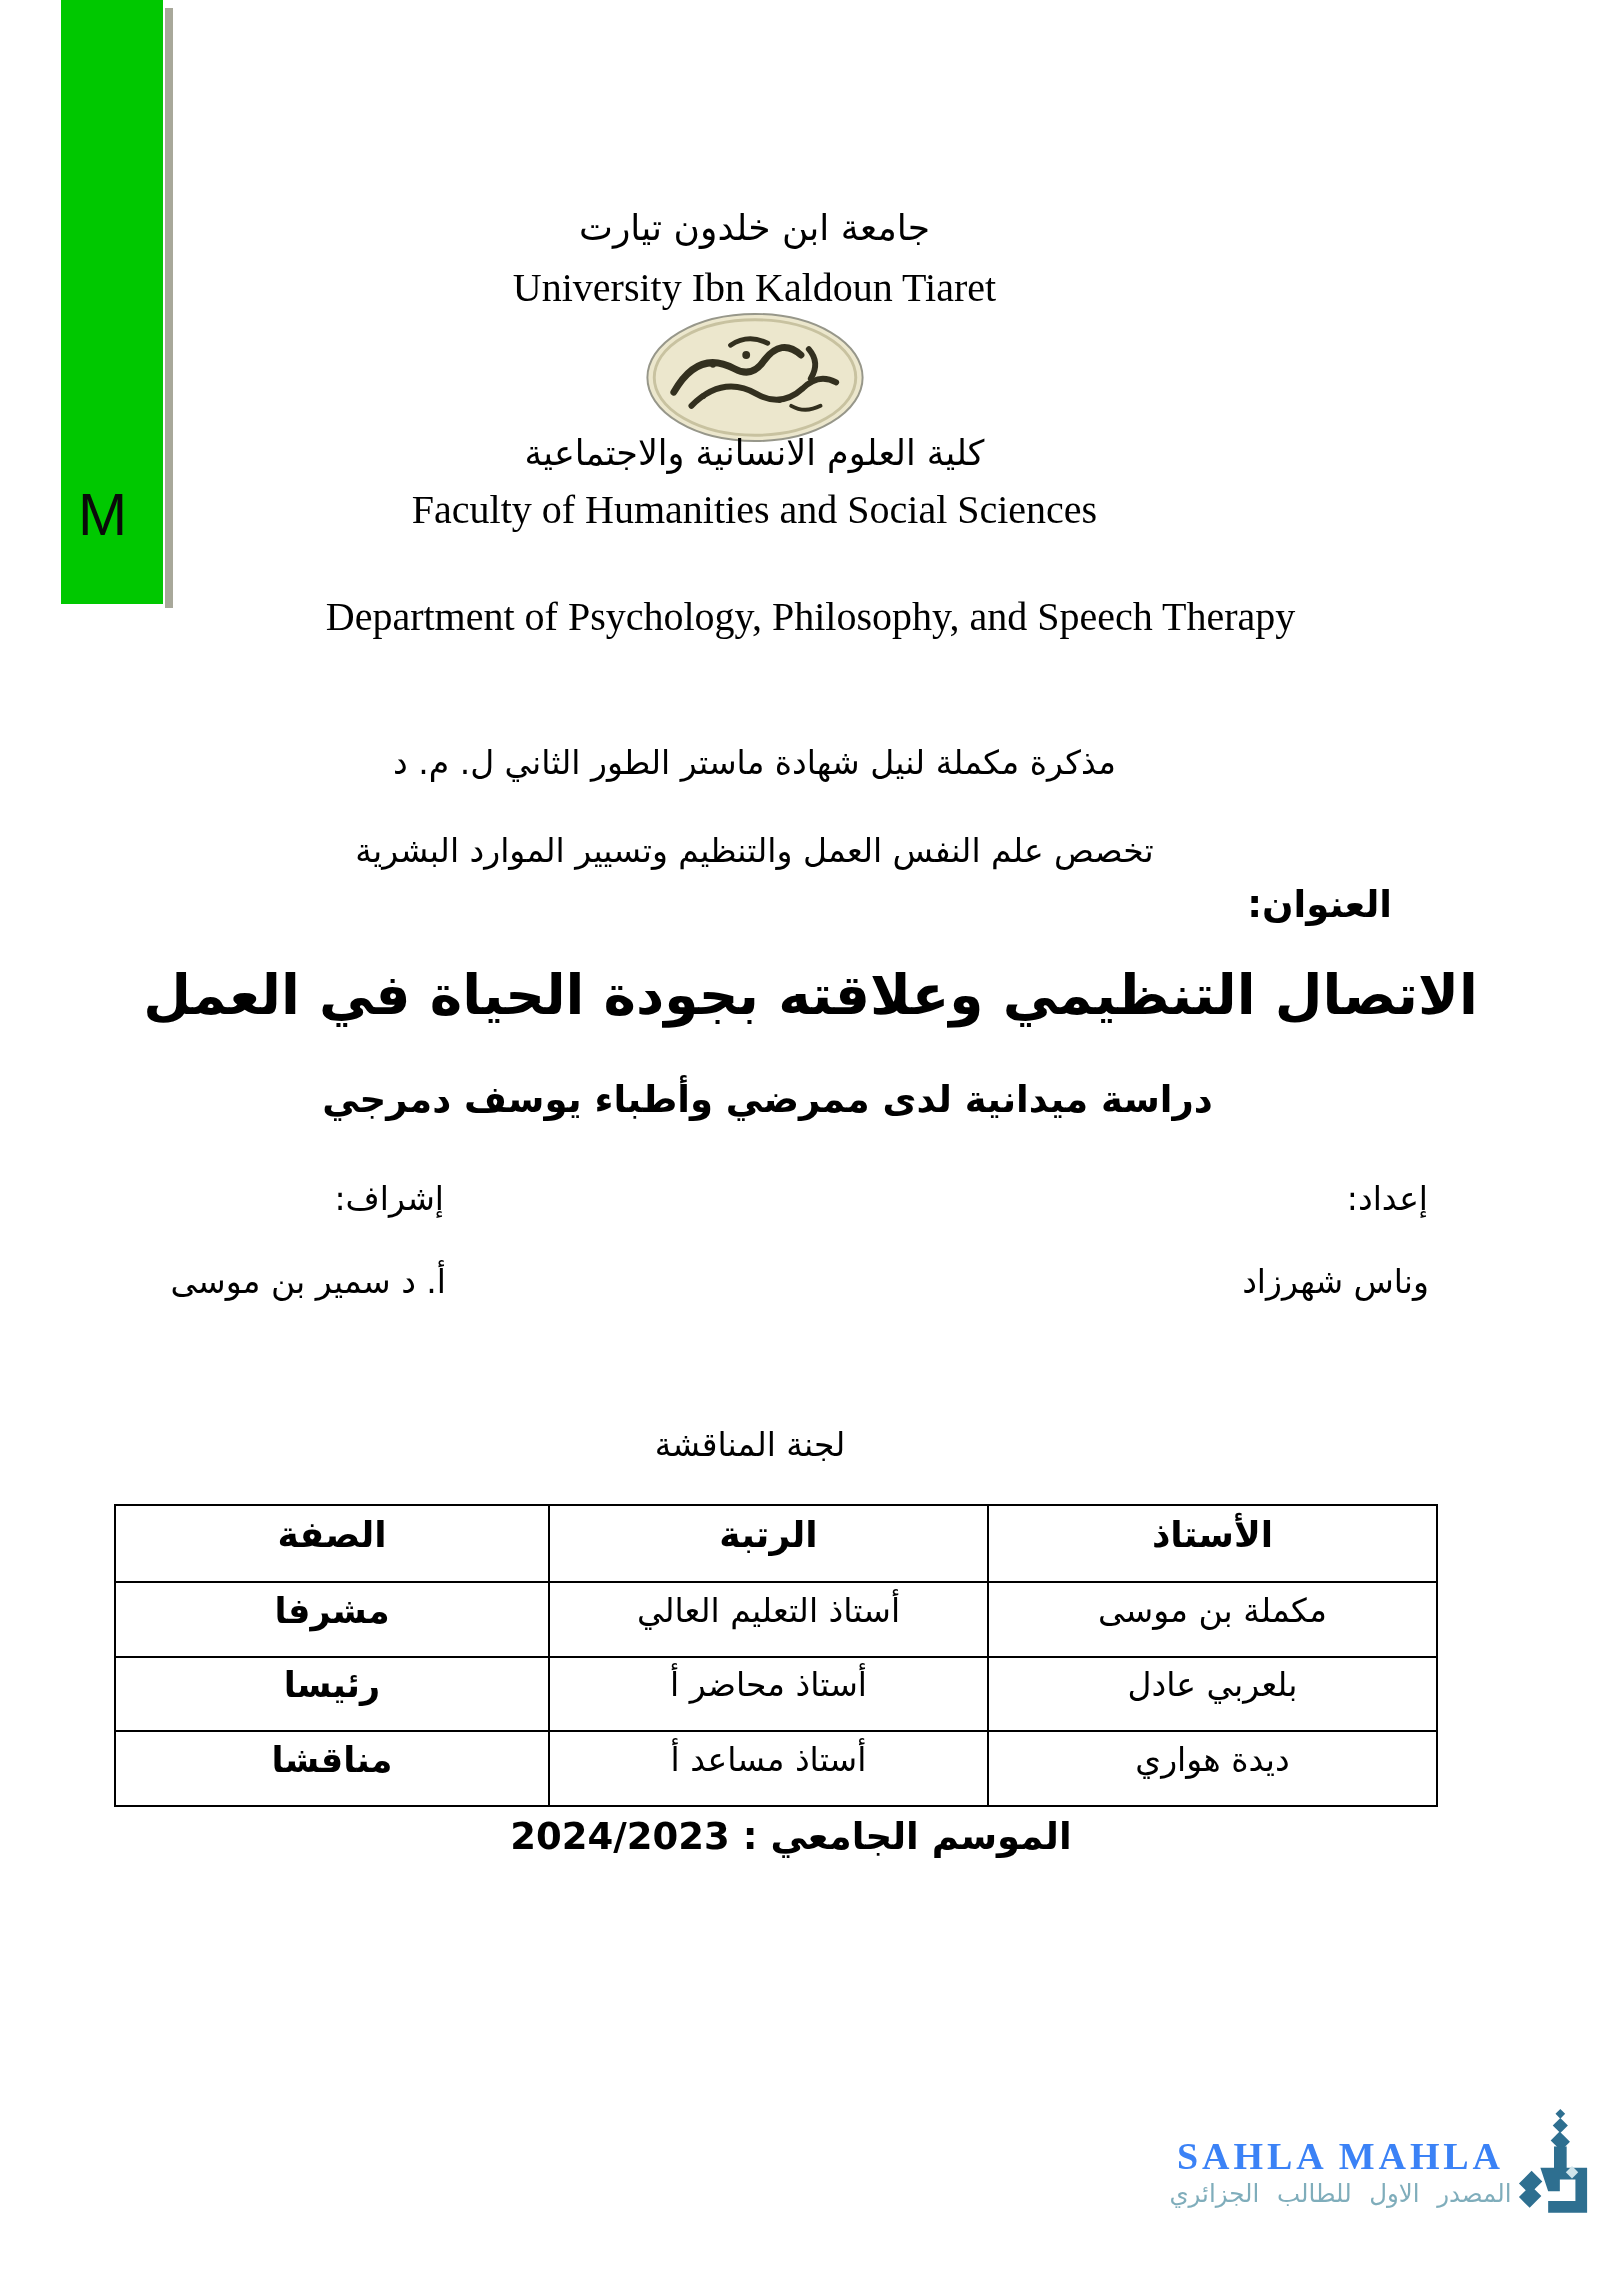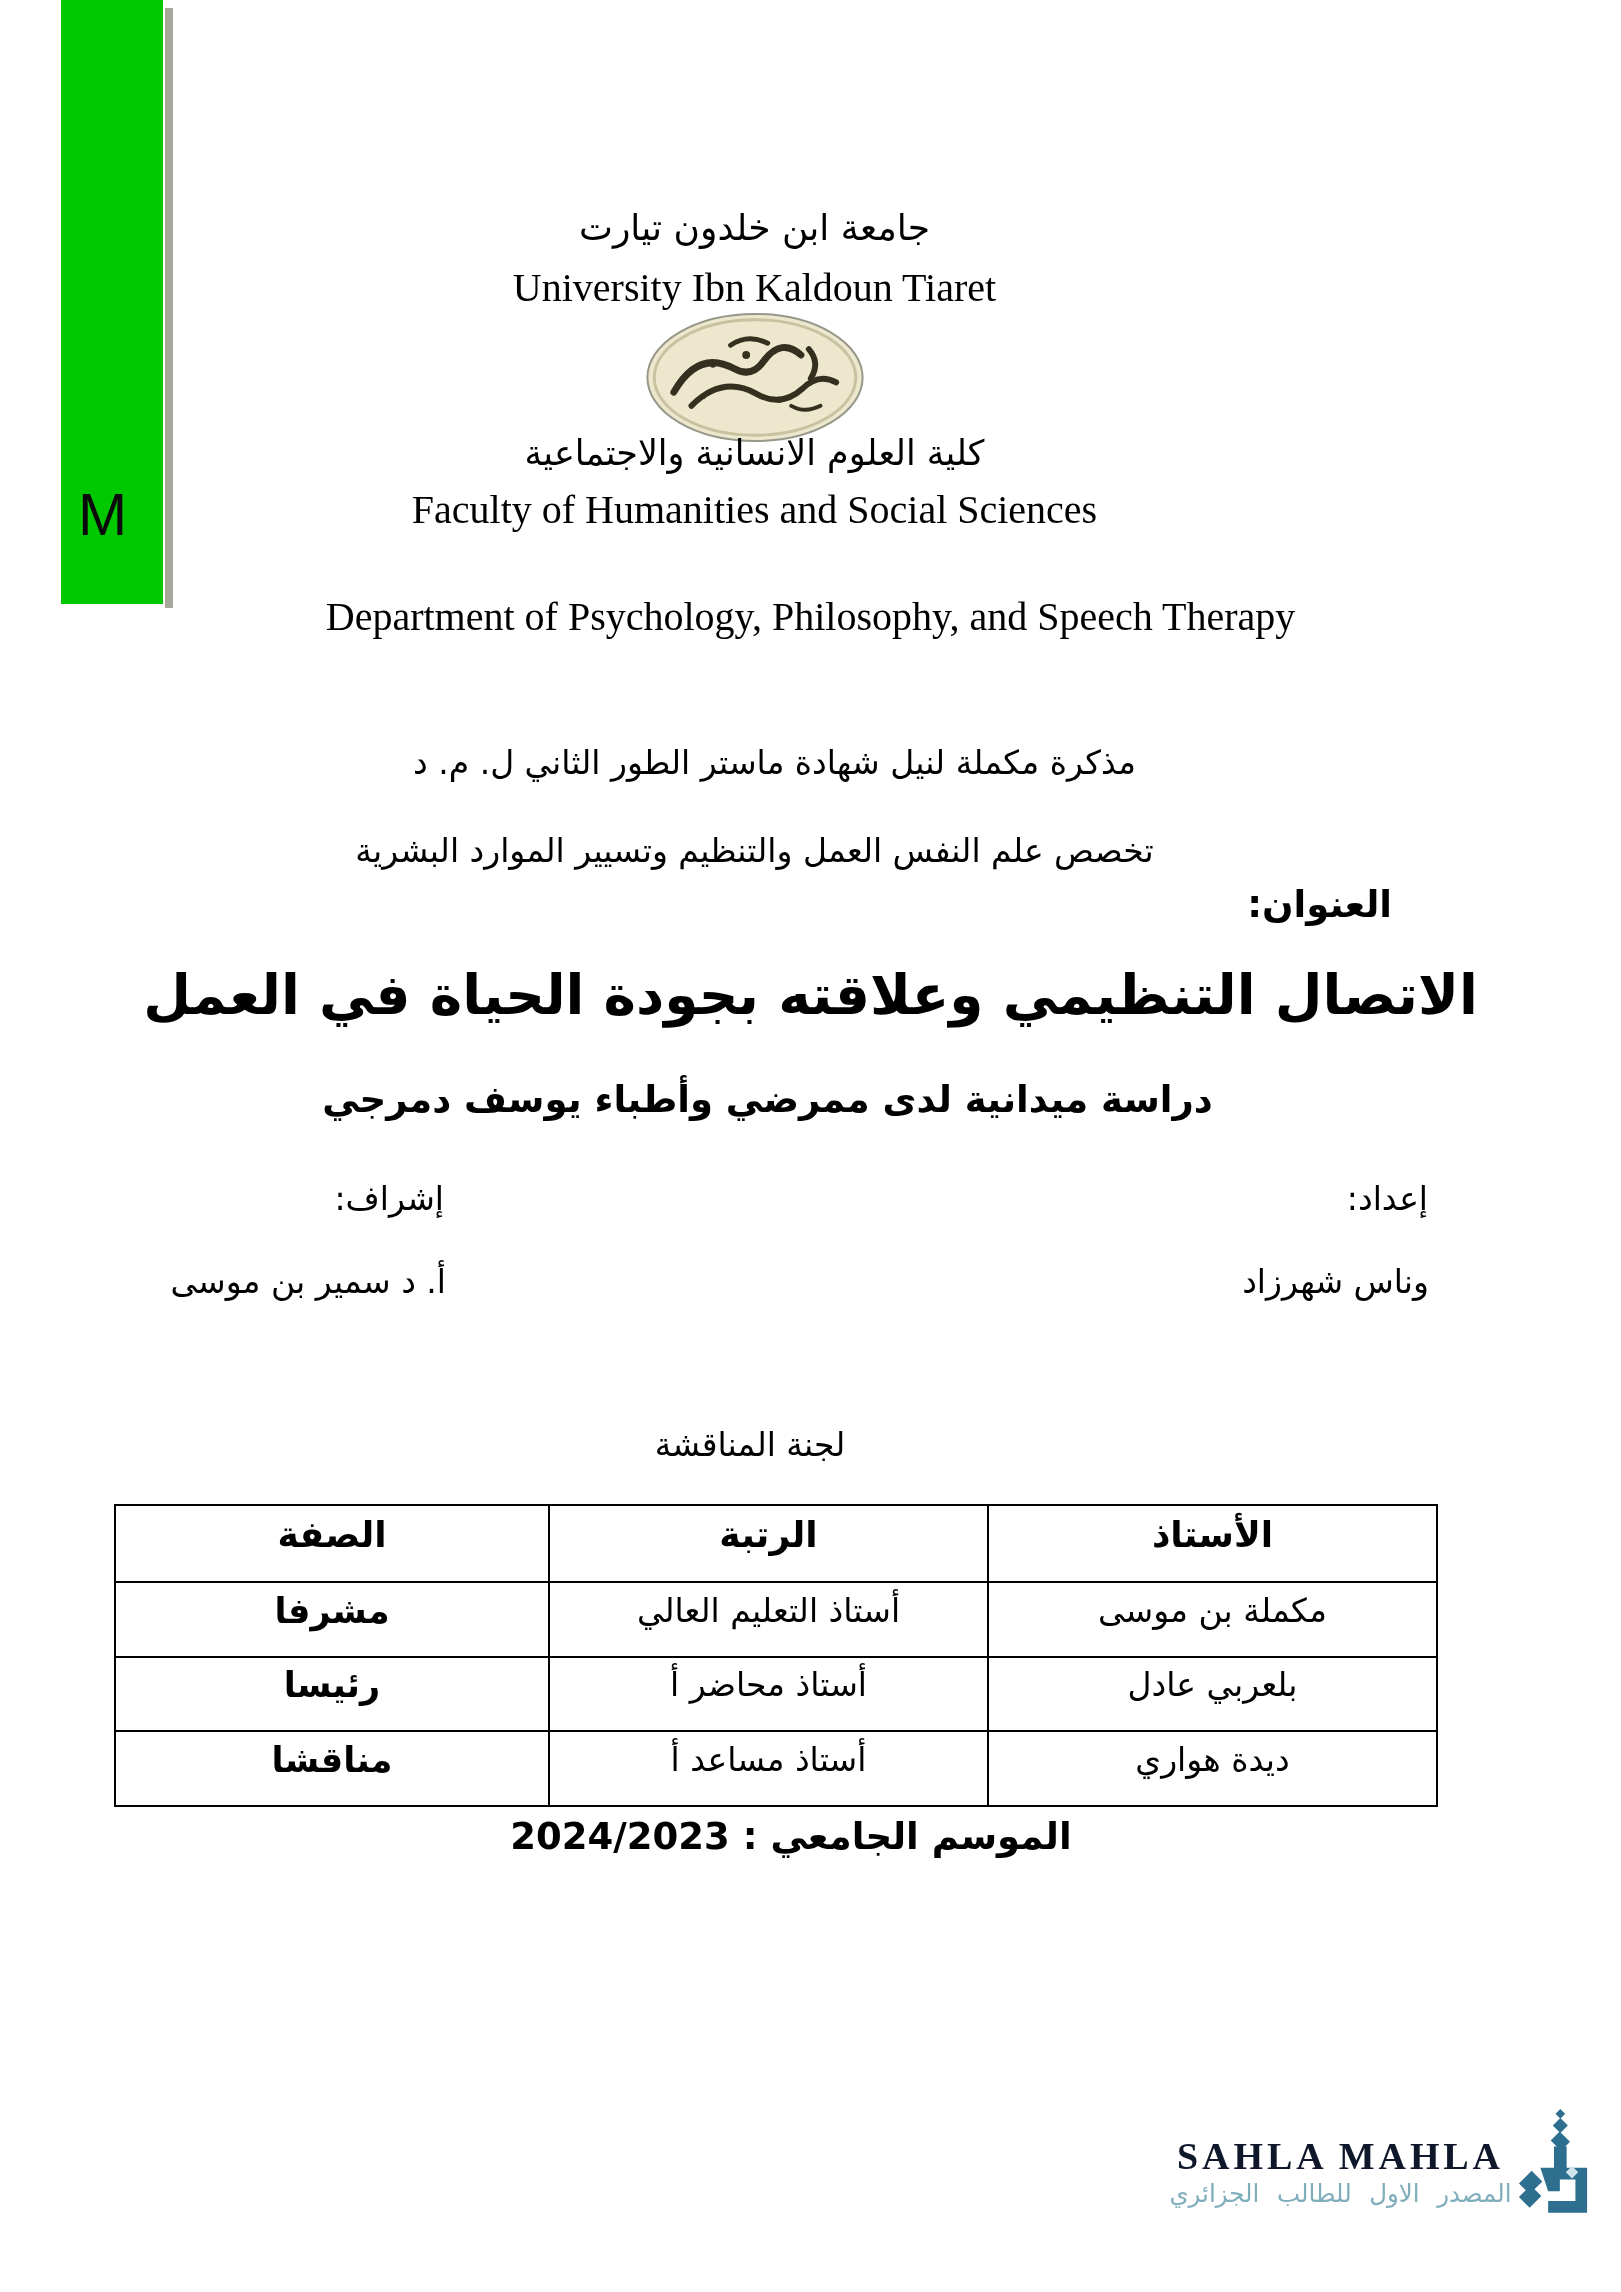--- a/index.html
+++ b/index.html
@@ -25,21 +25,21 @@
   .en-serif { font-family:"Liberation Serif","DejaVu Serif", serif; }
 
   .university-ar { top:207px; font-size:36px; }
   .university-en { top:264px; font-size:40px; }
   .seal { position:absolute; left:644px; top:310px; width:222px; height:135px; }
   .faculty-ar { top:433px; font-size:35px; }
   .faculty-en { top:486px; font-size:40px; }
   .department-ar { top:540px; font-size:35px; }
   .department-en { top:593px; font-size:40px; }
 
-  .memo-line { top:743px; font-size:33px;padding-left:20px; }
+  .memo-line { top:743px; font-size:33px; }
   .specialty-line { top:831px; font-size:33px; }
   .title-label { position:absolute; right:229px; top:883px; font-size:37px; font-weight:bold; direction:rtl; }
   .main-title { top:963px; font-size:55px; font-weight:bold; }
   .subtitle { top:1078px; font-size:37px; font-weight:bold; }
 
   .prepared-label  { position:absolute; right:193px;  top:1179px; font-size:33px; direction:rtl; }
   .supervised-label{ position:absolute; right:1177px; top:1179px; font-size:33px; direction:rtl; }
   .prepared-name   { position:absolute; right:192px;  top:1262px; font-size:33px; direction:rtl; }
   .supervised-name { position:absolute; right:1175px; top:1262px; font-size:33px; direction:rtl; }
 
@@ -144,21 +144,21 @@
       <td>أستاذ مساعد أ</td>
       <td class="role">مناقشا</td>
     </tr>
   </tbody>
     </table>
 
   <div class="cline w1524 ar academic-year">الموسم الجامعي : 2024/2023</div>
 
   <div class="watermark">
     <div class="wm-text">
-      <div class="wm-brand" style="color:#0f172a">SAHLA MAHLA</div>
+      <div class="wm-brand" style="color:#3b82f6">SAHLA MAHLA</div>
       <div class="wm-tagline" style="color:#7fadbb">المصدر الاول للطالب الجزائري</div>
     </div>
     <div class="wm-emblem">
       <svg width="74" height="108" viewBox="0 0 76 110">
         <g fill="#2e6f90">
           <rect x="41" y="1" width="7" height="7" transform="rotate(45 44.5 4.5)"></rect>
           <rect x="39" y="11" width="11" height="11" transform="rotate(45 44.5 16.5)"></rect>
           <rect x="37" y="26" width="15" height="13" transform="rotate(45 44.5 32.5)"></rect>
           <rect x="38" y="38" width="13" height="26"></rect>
           <path d="M24 60 h48 v46 h-40 v-12 h28 v-22 h-16 v12 h-12 z"></path>

